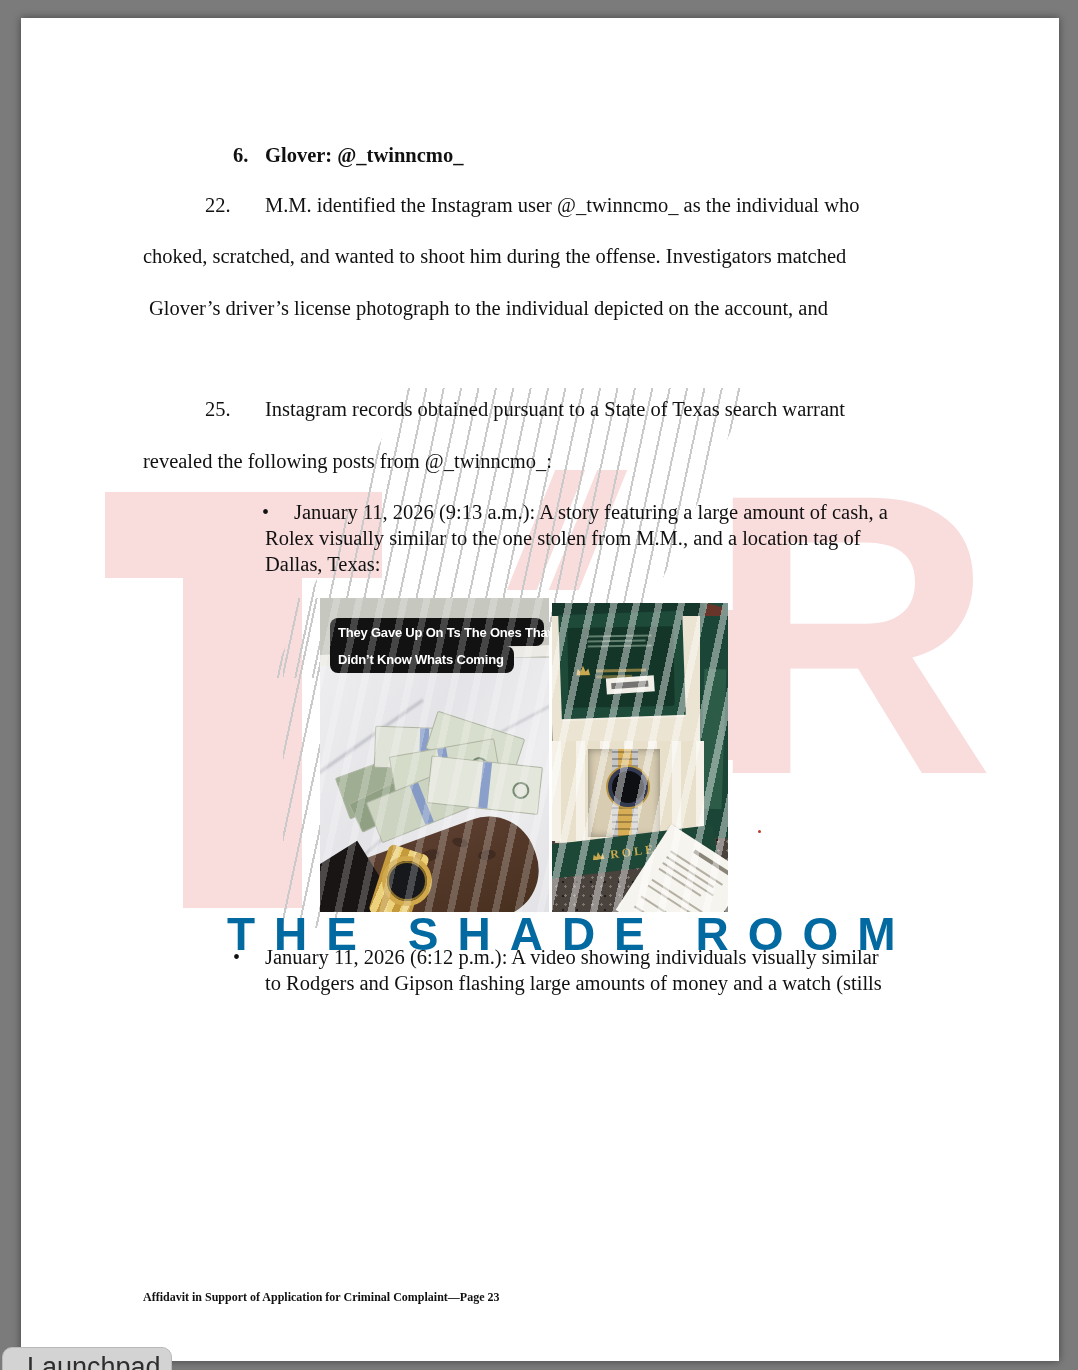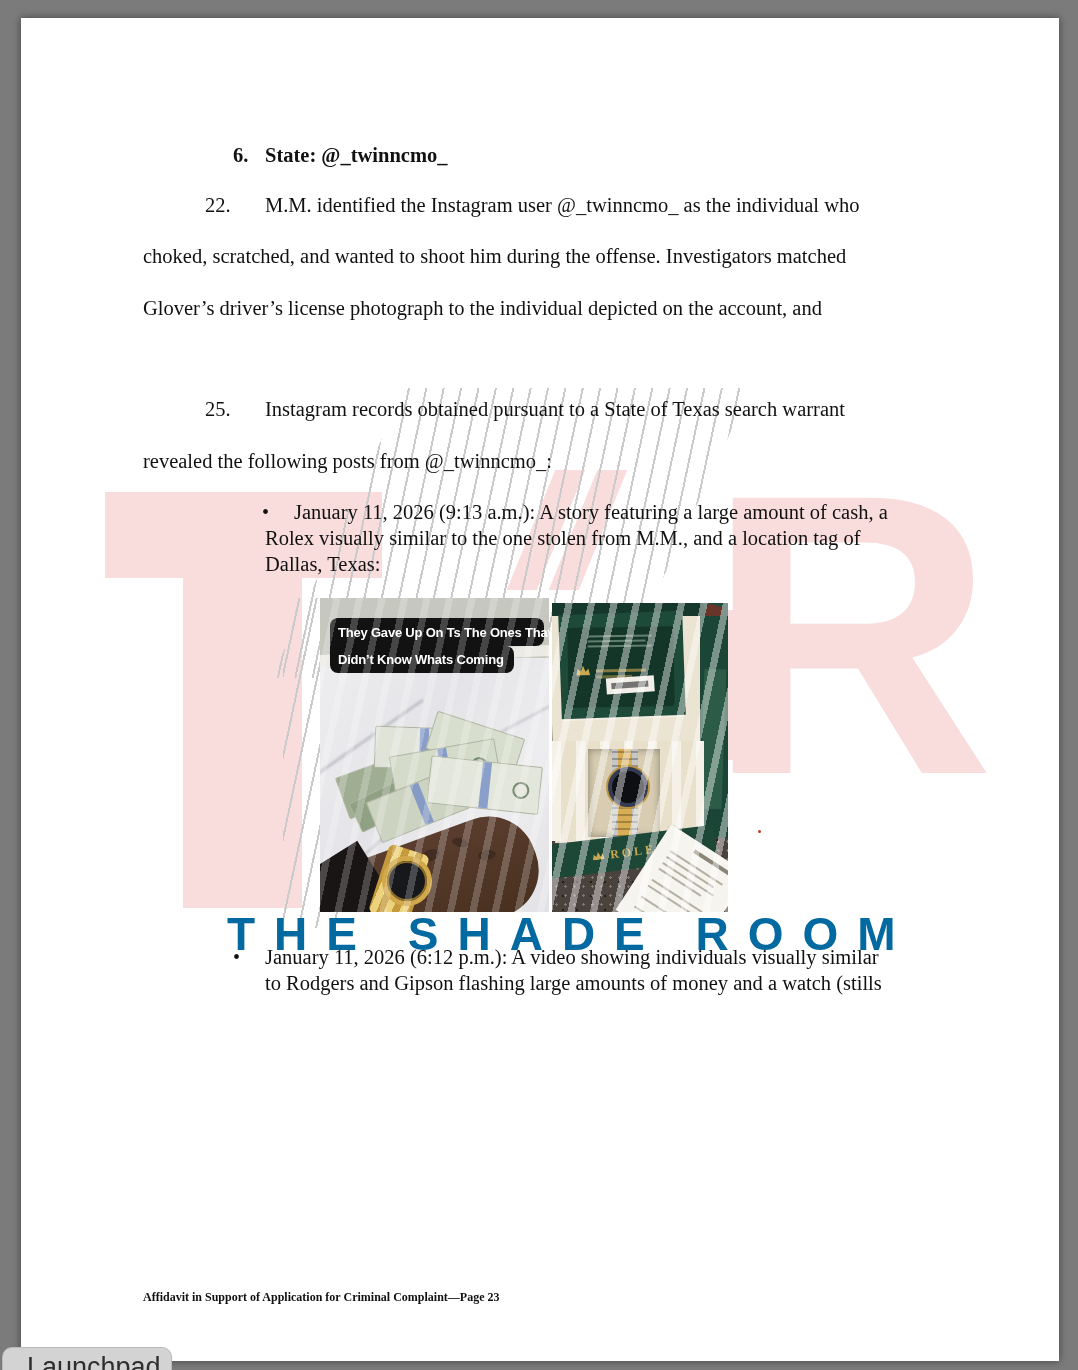--- a/index.html
+++ b/index.html
@@ -91,28 +91,28 @@
     </svg>
 
     <div class="abs wm hatch" style="left:250px;top:370px;width:480px;height:290px;clip-path:polygon(28% 0,100% 0,72% 100%,0 100%);"></div>
     <div class="abs wm hatch" style="left:262px;top:580px;width:56px;height:330px;"></div>
 
     <div class="abs wm wm-shade" style="left:206px;top:889px;">THE SHADE ROOM</div>
 
     <div class="abs wm red-dot" style="left:737px;top:812px;"></div>
 
     <div class="doc-line bold" style="left:212px;top:125px;">
-      <span class="hnum">6.</span><span>State: @_twinncmo_</span>
+      <span class="hnum">6.</span><span>Glover: @_twinncmo_</span>
     </div>
 
     <div class="doc-line" style="left:184px;top:175px;">
       <span class="num">22.</span><span>M.M. identified the Instagram user @_twinncmo_ as the individual who</span>
     </div>
     <div class="doc-line" style="left:122px;top:226px;">choked, scratched, and wanted to shoot him during the offense. Investigators matched</div>
-    <div class="doc-line" style="left:122px;top:278px;">Glover’s driver’s license photograph to the individual depicted on the account, and</div>
+    <div class="doc-line" style="left:128px;top:278px;">Glover’s driver’s license photograph to the individual depicted on the account, and</div>
 
     <div class="doc-line" style="left:184px;top:379px;">
       <span class="num">25.</span><span>Instagram records obtained pursuant to a State of Texas search warrant</span>
     </div>
     <div class="doc-line" style="left:122px;top:431px;">revealed the following posts from @_twinncmo_:</div>
 
     <div class="doc-line" style="left:197px;top:482px;margin-left:44px;">
       <span class="bullet-dot">•</span><span>January 11, 2026 (9:13 a.m.): A story featuring a large amount of cash, a</span>
     </div>
     <div class="doc-line" style="left:244px;top:508px;">Rolex visually similar to the one stolen from M.M., and a location tag of</div>

